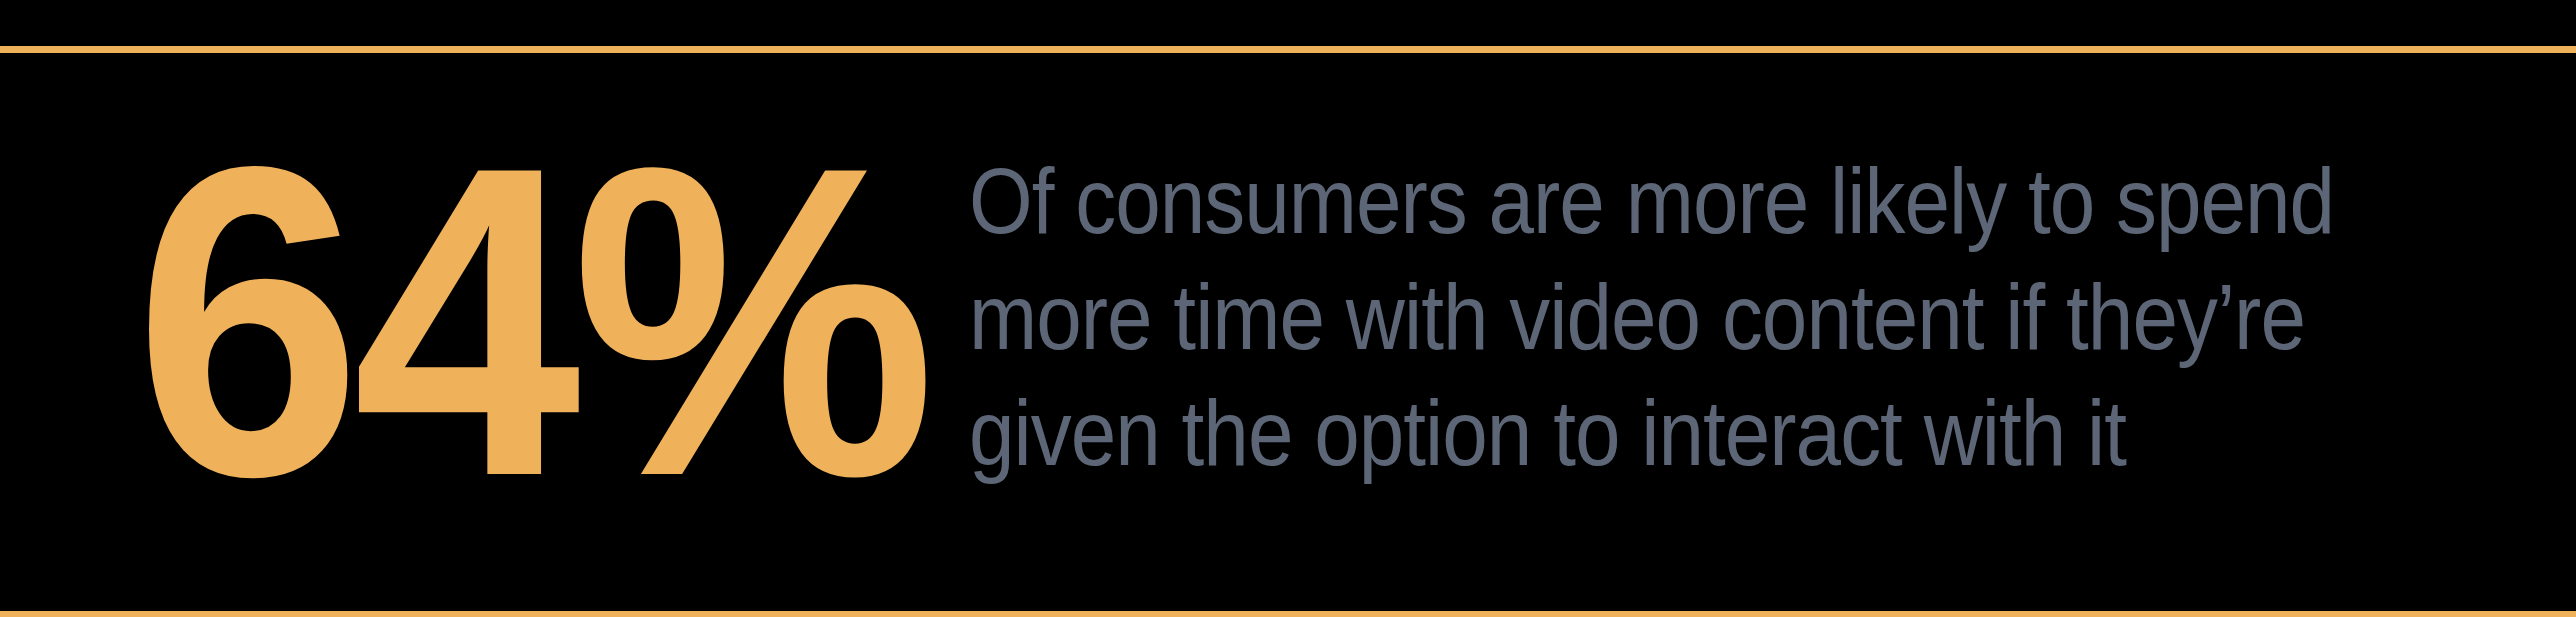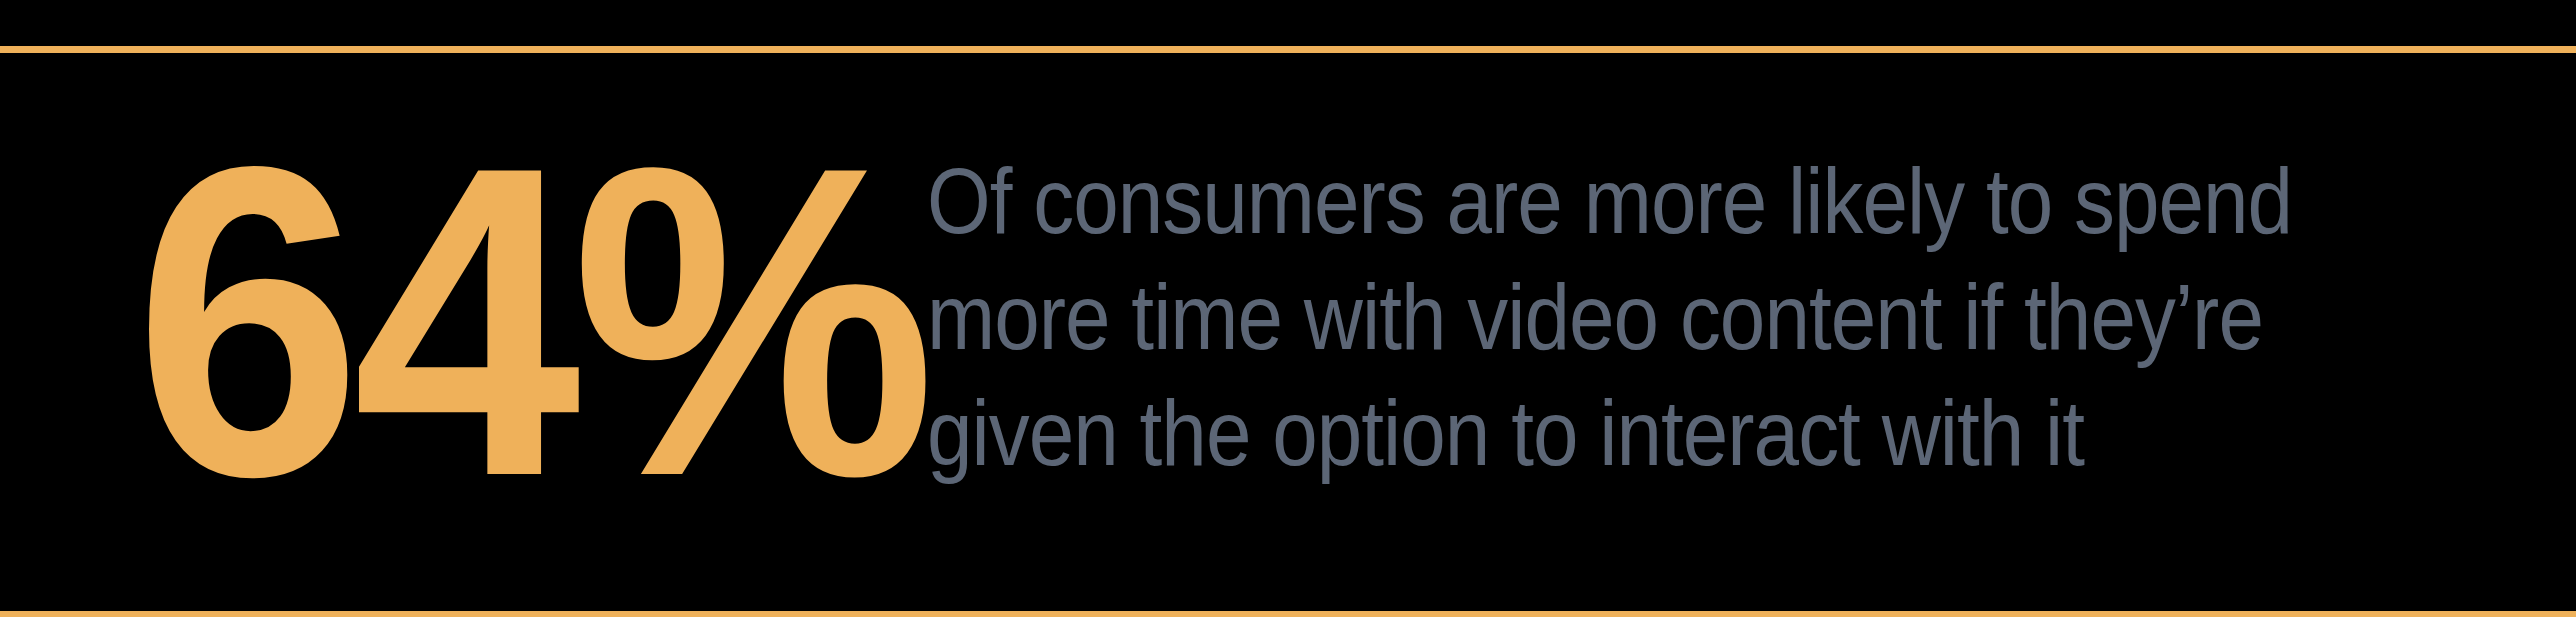--- a/index.html
+++ b/index.html
@@ -66,20 +66,21 @@
     margin-top: 53px;
     white-space: nowrap;
     user-select: none;
   }
 
   .copy-wrap {
     flex: 1 1 auto;
     padding-left: 0px;
     padding-top: 91px;
     box-sizing: border-box;
+    margin-left: 42px;
   }
 
   .copy-line {
     color: #5C6676;
     font-family: "Liberation Sans Narrow", "Liberation Sans", sans-serif;
     font-weight: 400;
     font-size: 93px;
     line-height: 116px;
     letter-spacing: -1.1px;
     transform: scaleX(0.88);

